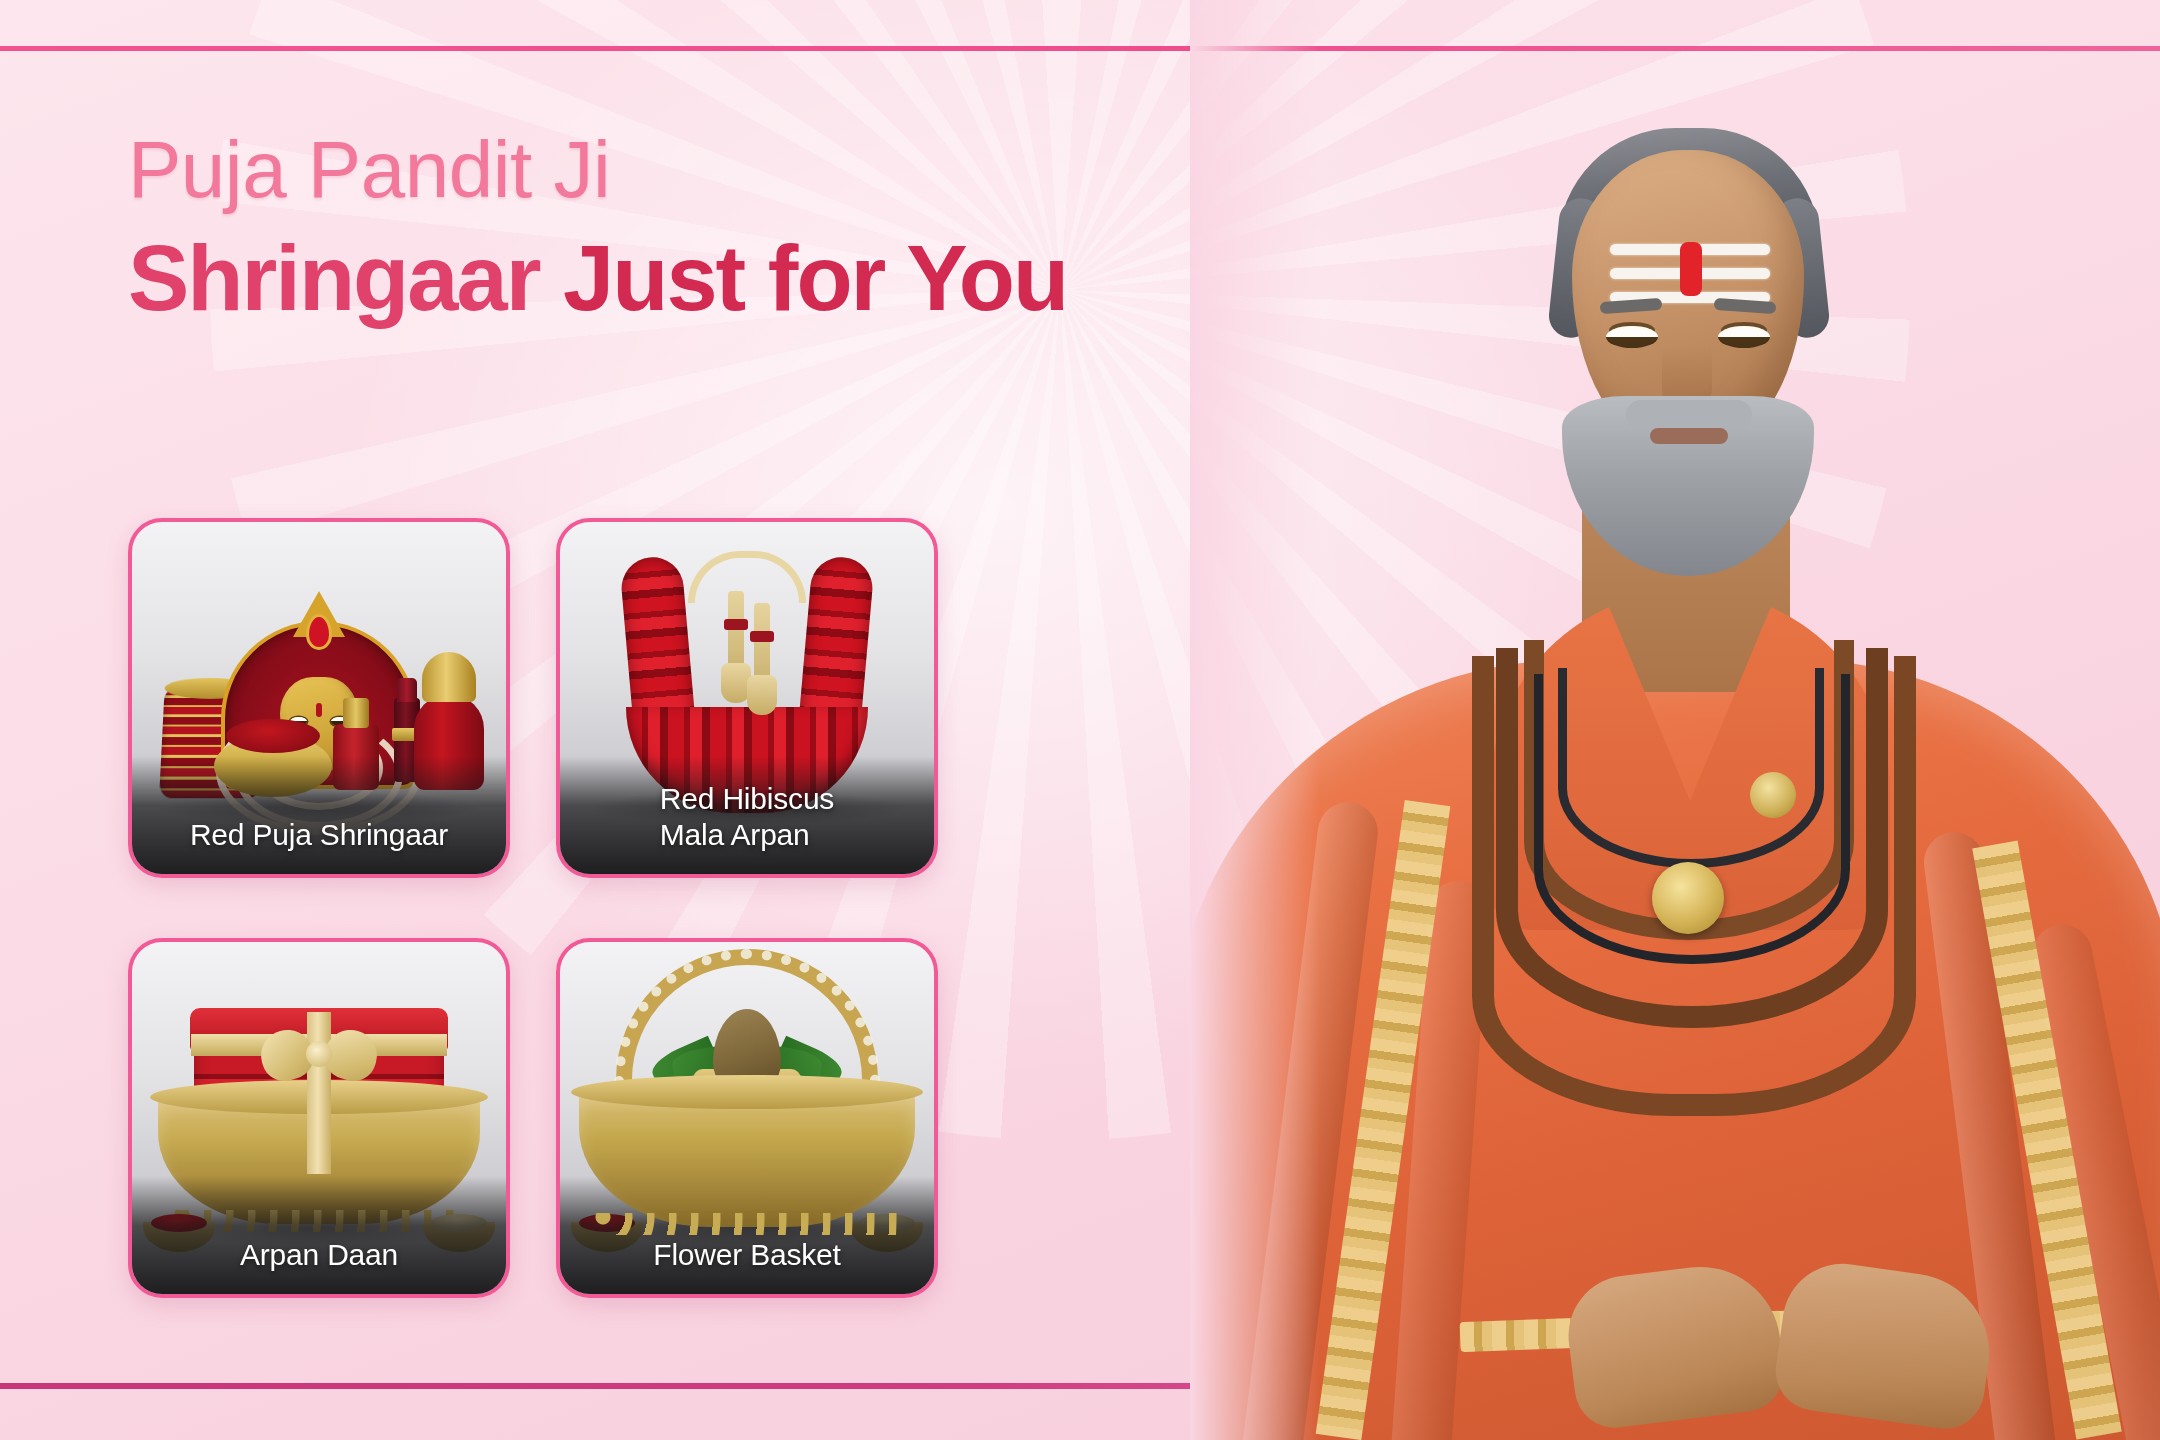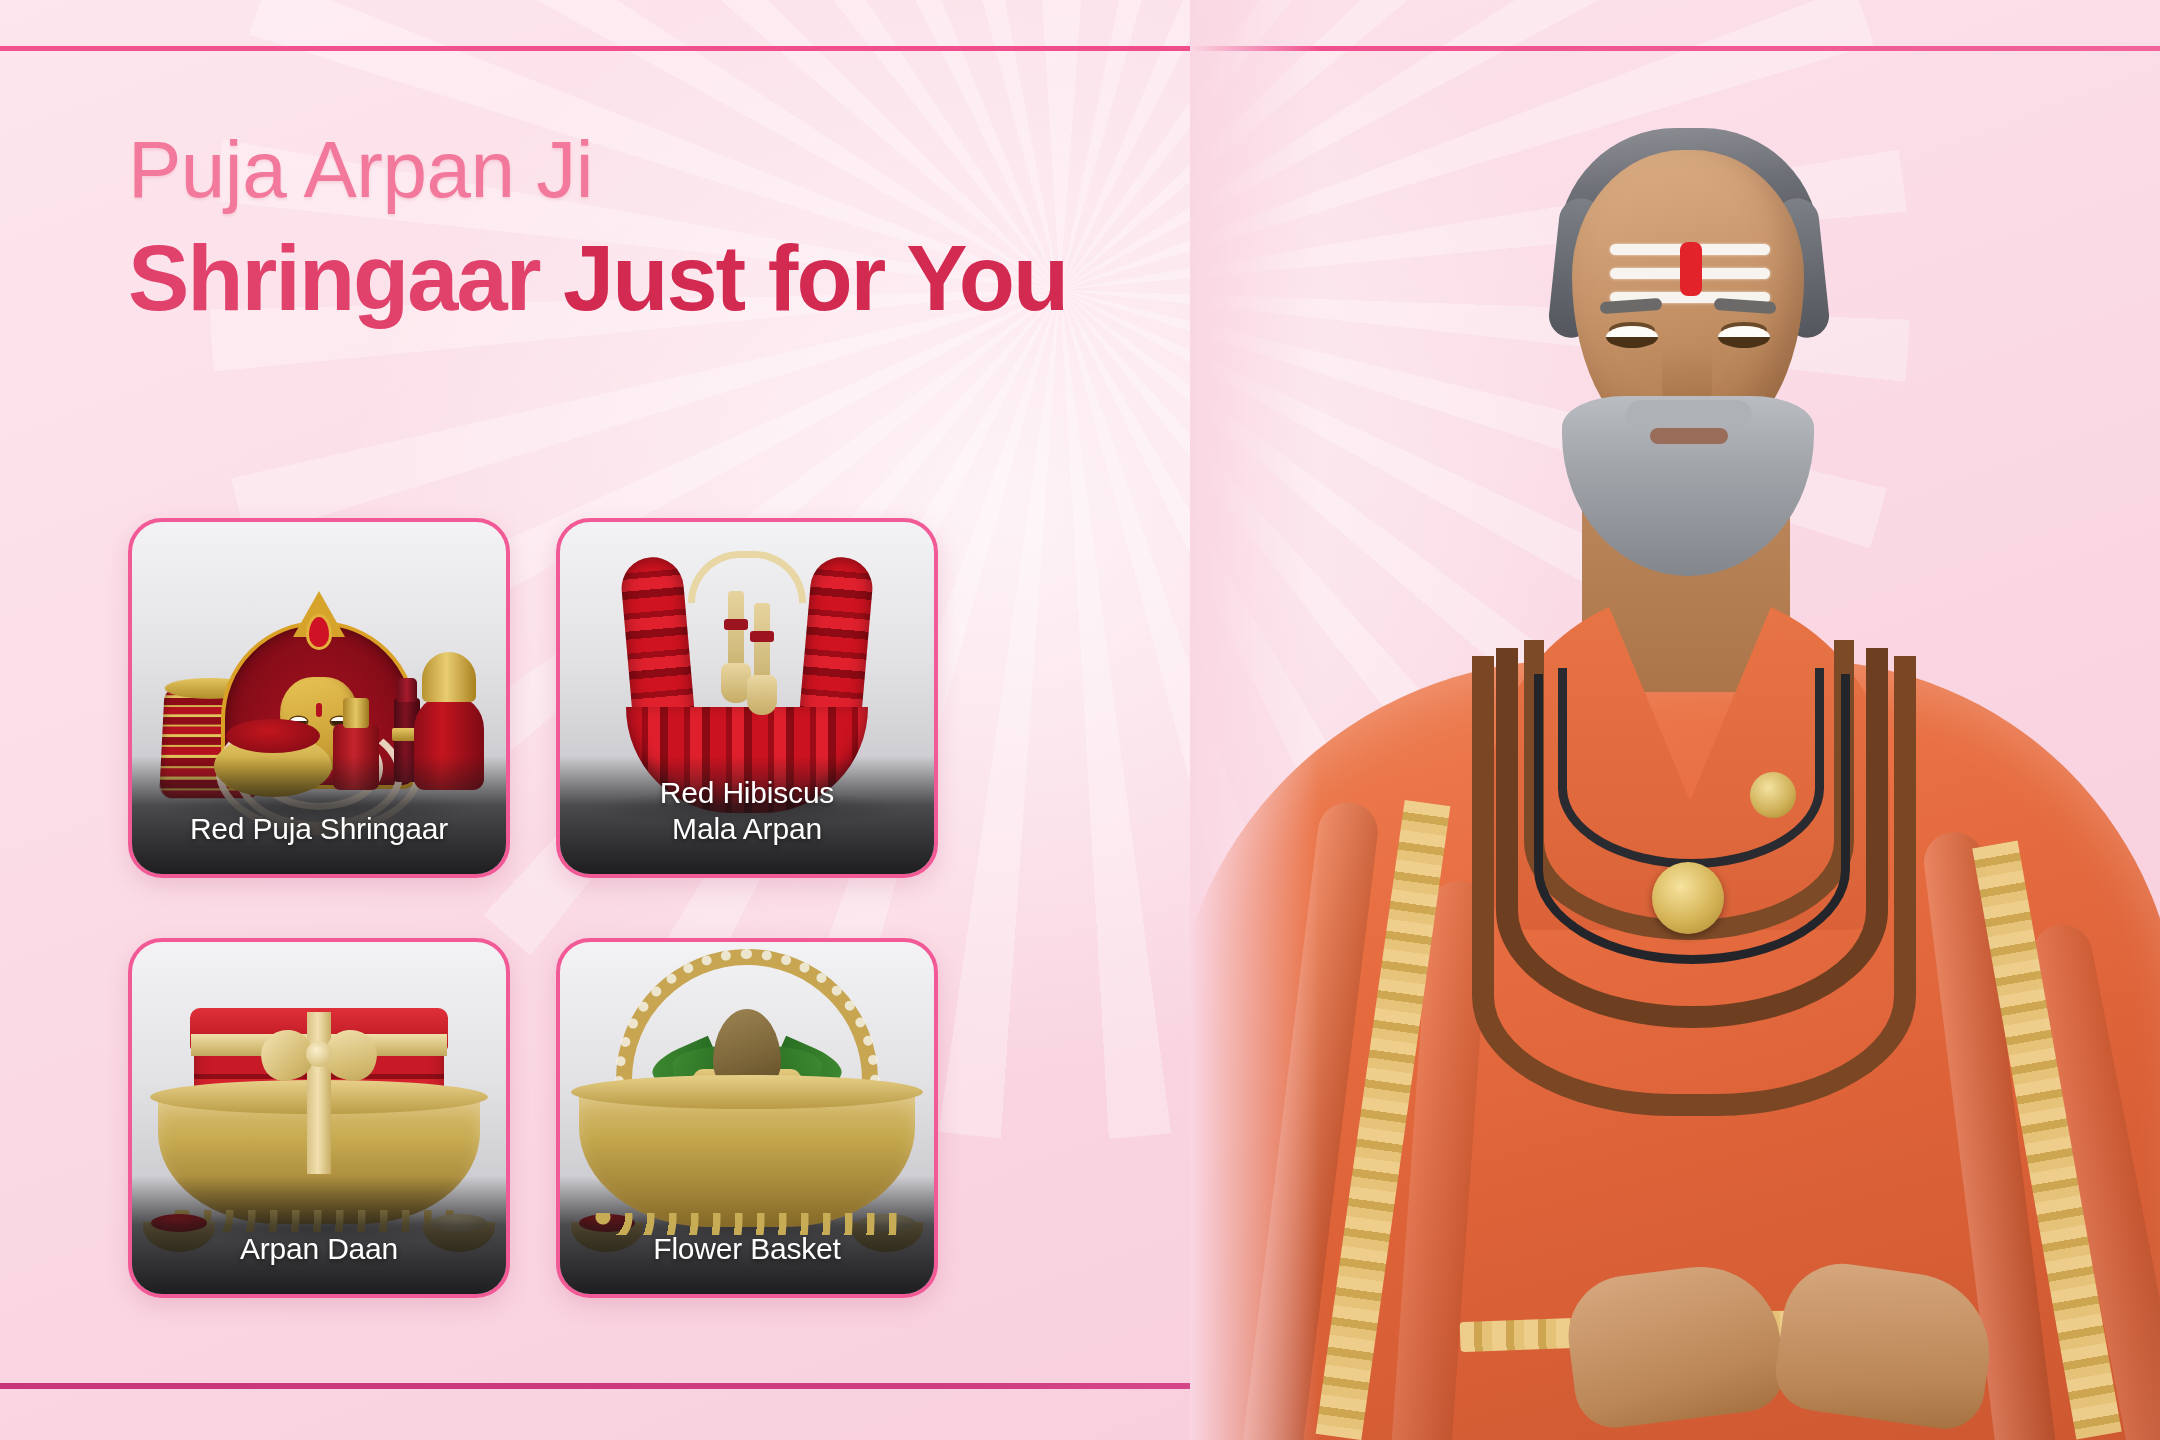--- a/index.html
+++ b/index.html
@@ -80,26 +80,26 @@
     position:relative;
     border-radius:34px;
     border:4px solid #f25a97;
     overflow:hidden;
     background:linear-gradient(180deg,#f3f3f5 0%,#e3e3e6 38%,#cfcfd3 66%,#bdbdc2 100%);
     box-shadow:0 8px 22px rgba(190,90,130,.22);
   }
   .card-art { position:absolute; inset:0; overflow:hidden; }
   .card-label {
     position:absolute; left:0; right:0; bottom:0;
-    padding:0 14px 26px;
+    padding:0 14px 20px;
     min-height:118px;
     display:flex; align-items:flex-end; justify-content:center;
     background:linear-gradient(180deg, rgba(22,22,24,0) 0%, rgba(22,22,24,.70) 42%, rgba(18,18,20,.93) 100%);
     color:#fff; font-size:30px; font-weight:400;
-    text-align:center; line-height:1.22;
+    text-align:left; line-height:1.22;
     letter-spacing:-.2px;
     white-space:pre-line;
     text-shadow:0 2px 5px rgba(0,0,0,.55);
   }
 
   
   .drop-shadow-floor {
     position:absolute; left:8%; right:8%; bottom:14%;
     height:34px; border-radius:50%;
     background:radial-gradient(ellipse at center, rgba(40,40,45,.45) 0%, rgba(40,40,45,0) 72%);
@@ -545,21 +545,21 @@
 <body>
 
 <div id="banner">
 
   <div class="bg-rays"></div>
   <div class="bg-glow"></div>
   <div class="rule rule-top"></div>
   <div class="rule rule-bottom"></div>
 
   <div class="headline">
-    <div class="line1">Puja Arpan Ji</div>
+    <div class="line1">Puja Pandit Ji</div>
     <div class="line2"><span class="w-rec">Shringaar </span><span class="w-just">Just for You</span></div>
   </div>
 
   <div class="card-grid">
 
     <div class="card">
       <div class="card-art">
         <div class="drop-shadow-floor"></div>
         <div class="bangle-stack"></div>
         <div class="devi-crown"></div>

